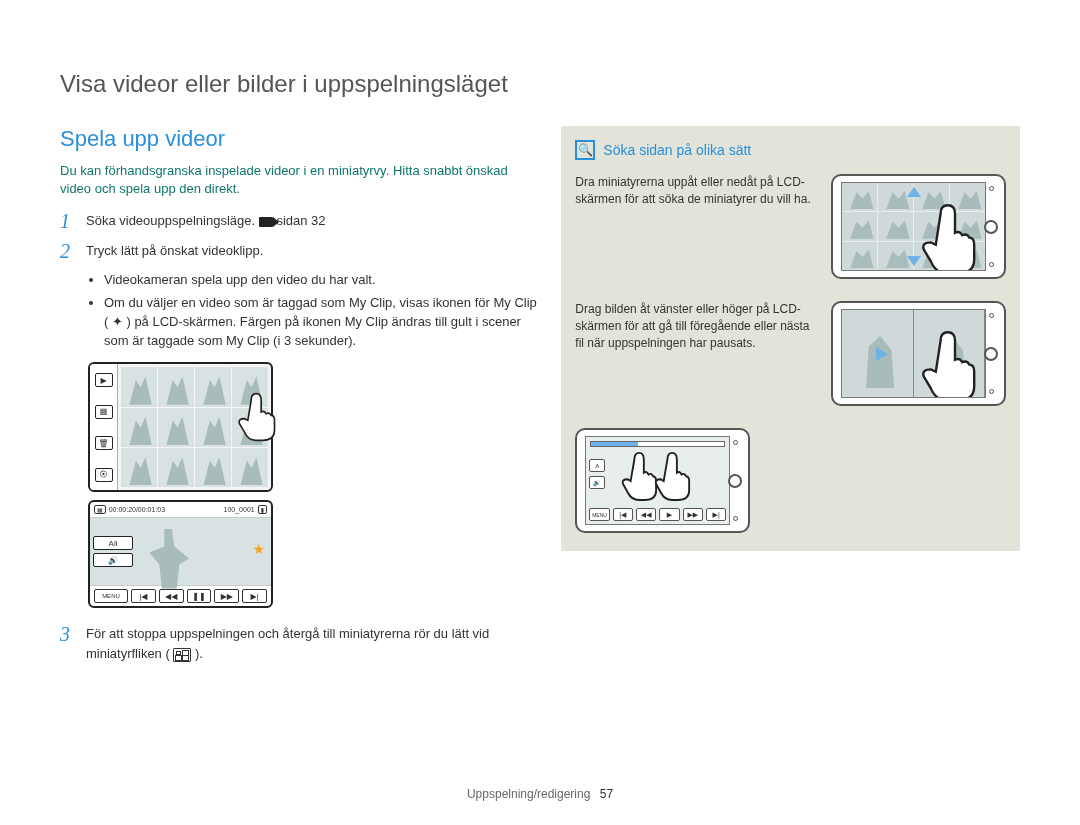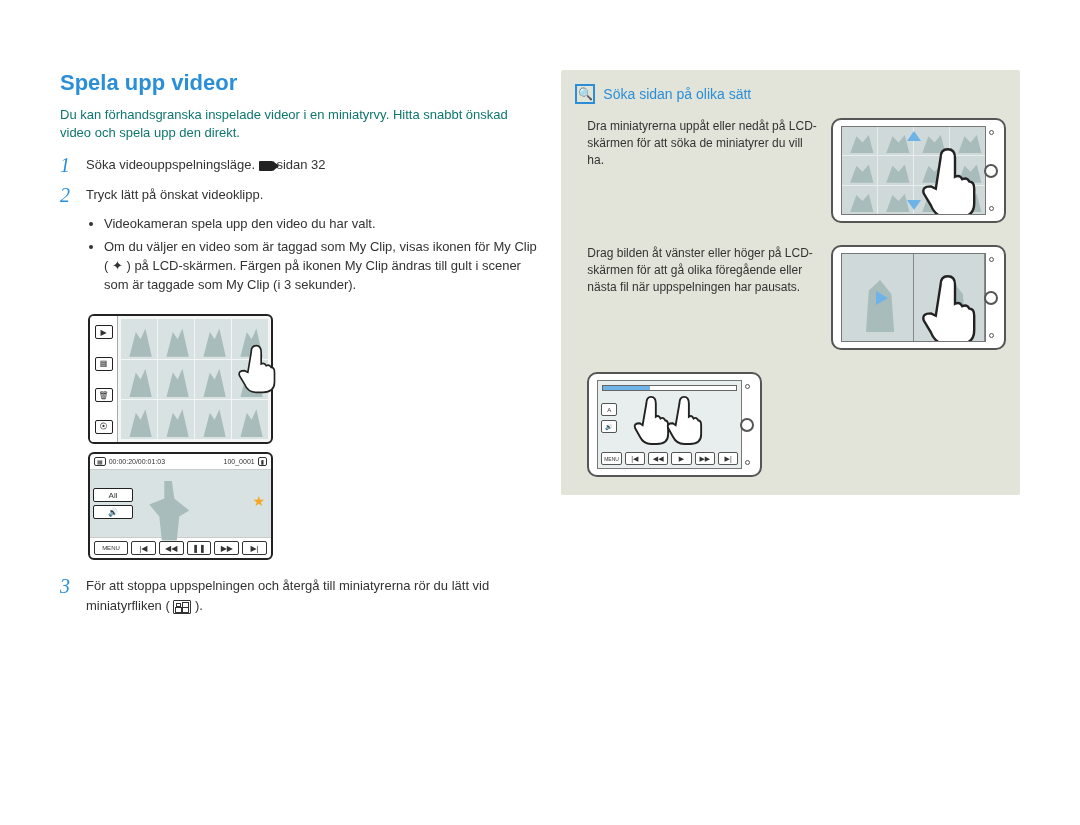--- a/index.html
+++ b/index.html
@@ -30,21 +30,21 @@
   }
   .col-left {
     flex: 1.02;
   }
   .col-right {
     flex: 0.98;
   }
   .section-title {
     color: #2a8fd8;
     font-size: 22px;
-    font-weight: 700;
+    font-weight: 400;
     margin-bottom: 10px;
   }
   .body-text {
     font-size: 13px;
     color: #0f766e;
     line-height: 1.35;
     margin-bottom: 14px;
   }
   .step {
     display: flex;
@@ -96,21 +96,21 @@
     top: 2px; left: 2px;
     width: 5px; height: 4px;
     box-shadow: 0 0 0 1px #333 inset, 7px 0 0 0 #fff, 7px 0 0 1px #333, 0 5px 0 0 #fff, 0 5px 0 1px #333, 7px 5px 0 0 #fff, 7px 5px 0 1px #333;
   }
   ul.bullets {
     list-style: disc;
     margin-left: 18px;
     font-size: 13px;
     line-height: 1.45;
     color: #333;
-    margin-bottom: 20px;
+    margin-bottom: 12px;
   }
   ul.bullets li { margin-bottom: 4px; }
 
   
   .thumb-grid {
     width: 185px;
     height: 130px;
     border: 2px solid #222;
     border-radius: 6px;
     position: relative;
@@ -236,21 +236,20 @@
     align-items: center;
     justify-content: center;
     font-size: 12px;
     color: #2a8fd8;
   }
   .callout-row {
     display: flex;
     gap: 14px;
     margin-bottom: 22px;
     align-items: flex-start;
-    margin-left: 12px;
   }
   .callout-row:last-child { margin-bottom: 0; }
   .callout-text {
     flex: 1;
     font-size: 12px;
     color: #333;
     line-height: 1.4;
   }
   .device {
     width: 175px;
@@ -348,20 +347,21 @@
     color: #666;
   }
   .footer .pg { color: #333; margin-left: 6px; }
 
   svg.hand-svg path { fill: #fff; stroke: #222; stroke-width: 2; }
 </style>
 </head>
 <body>
 
 <div class="page">
+  <h1 class="chapter-title">Visa videor eller bilder i uppspelningsläget</h1>
 
   <div class="columns">
 
     <div class="col-left">
       <h2 class="section-title">Spela upp videor</h2>
       <p class="body-text">Du kan förhandsgranska inspelade videor i en miniatyrvy. Hitta snabbt önskad video och spela upp den direkt.</p>
 
       <div class="step">
         <div class="step-num">1</div>
         <div class="step-body">
@@ -520,21 +520,21 @@
                   </svg>
               </div>
             </div>
             <div class="dot t"></div>
               <div class="lens"></div>
               <div class="dot b"></div>
           </div>
         </div>
 
         <div class="callout-row">
-          <div class="callout-text">Drag bilden åt vänster eller höger på LCD-skärmen för att gå olika föregående eller nästa fil när uppspelningen har pausats.</div>
+          <div class="callout-text">Drag bilden åt vänster eller höger på LCD-skärmen för att gå till föregående eller nästa fil när uppspelningen har pausats.</div>
           <div class="device">
             <div class="screen split">
               <div class="half">
                   <div class="sil"></div>
                 </div>
               <div class="half">
                   <div class="sil"></div>
                 </div>
               <div class="arrow-r a1"></div>
               <div class="arrow-r a2"></div>
@@ -578,13 +578,17 @@
             <div class="dot t"></div>
               <div class="lens"></div>
               <div class="dot b"></div>
           </div>
         </div>
 
       </div>
     </div>
   </div>
 
+  <div class="footer">
+    <span>Uppspelning/redigering</span>
+    <span class="pg">57</span>
+  </div>
 </div>
 
 </body></html>

